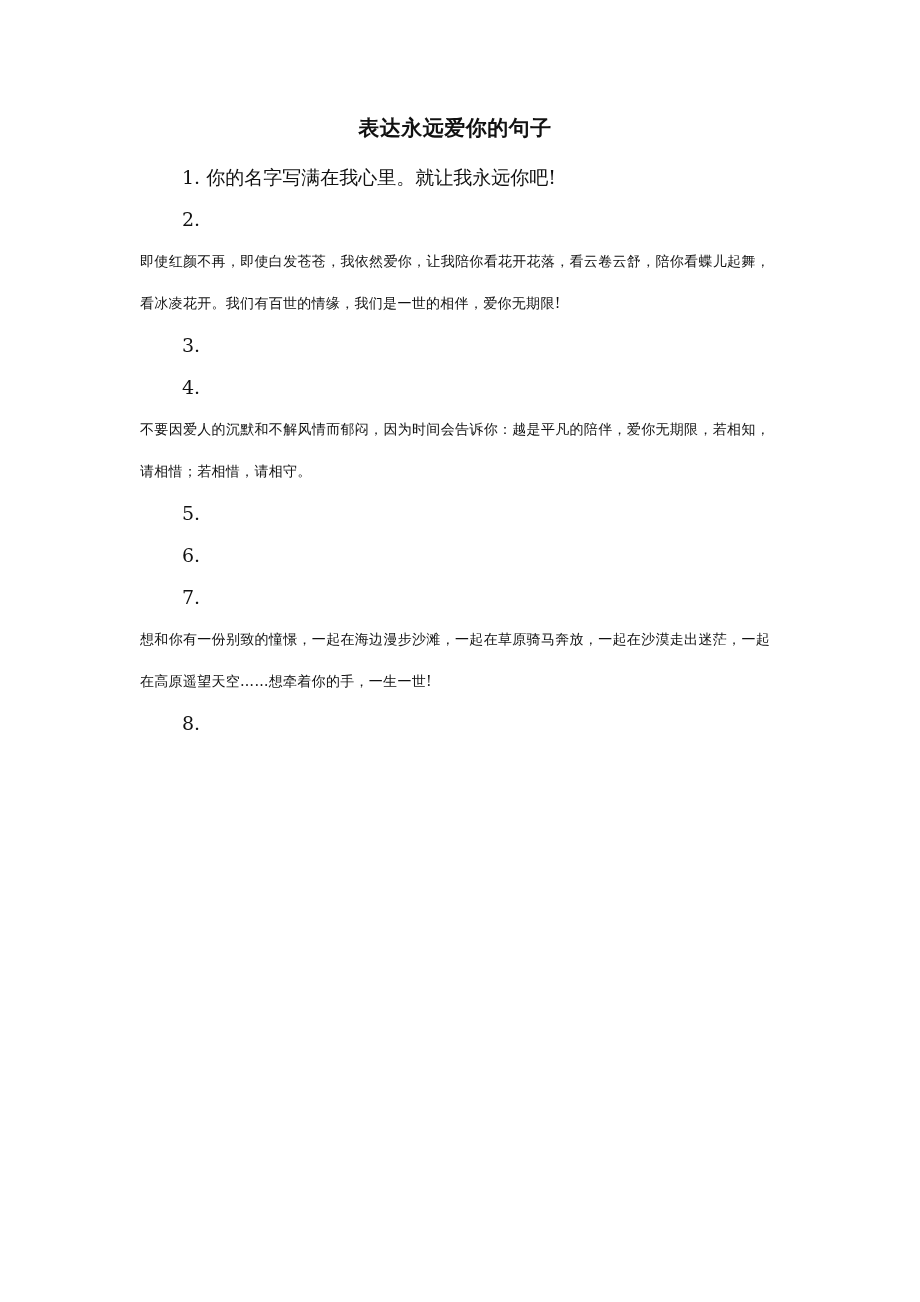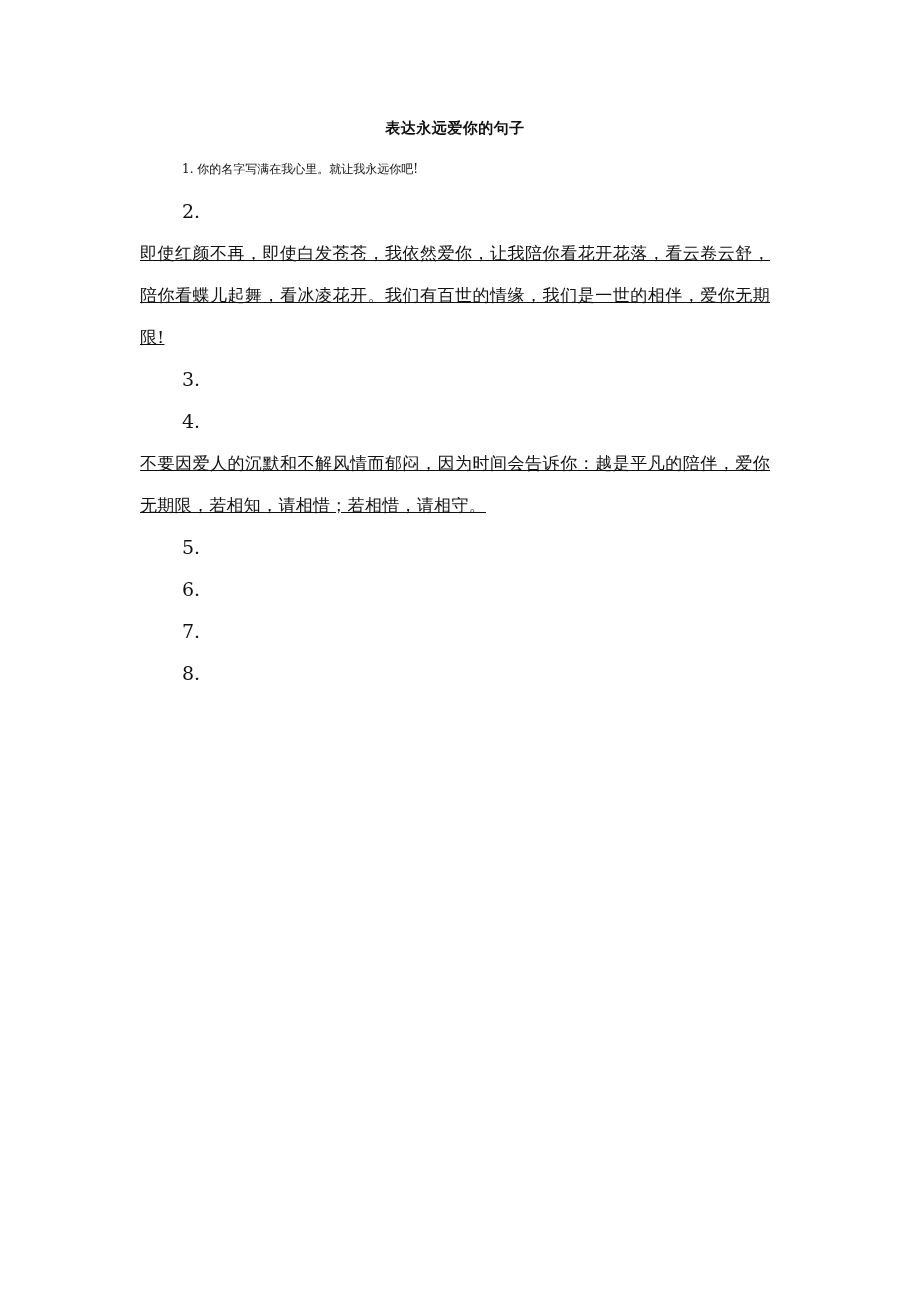--- a/index.html
+++ b/index.html
@@ -18,44 +18,43 @@
     .page {
       position: absolute;
       left: 140px;
       top: 108px;
       width: 630px;
     }
     .title {
       text-align: center;
       font-family: "DejaVu Sans", "Liberation Sans", sans-serif;
       font-weight: bold;
-      font-size: 15px;
+      font-size: 21px;
       line-height: 40px;
       height: 40px;
-      margin: 0 0 0 0;
+      margin: 0 0 8px 0;
       letter-spacing: 0.5px;
     }
     .num-line {
       font-size: 19px;
       line-height: 42px;
       height: 42px;
       padding-left: 42px;
       white-space: nowrap;
     }
     .body-text {
-      font-size: 17px;
+      font-size: 14px;
       line-height: 42px;
       text-align: justify;
       text-align-last: left;
       word-break: break-all;
       letter-spacing: 0.3px;
-      text-decoration: underline;
     }
     .first-item {
-      font-size: 12px;
+      font-size: 19px;
       line-height: 42px;
       height: 42px;
       padding-left: 42px;
       white-space: nowrap;
     }
   </style>
 </head>
 <body>
 
 <div class="page">
@@ -80,18 +79,19 @@
   <div>
     <div class="num-line">5.</div>
   </div>
 
   <div>
     <div class="num-line">6.</div>
   </div>
 
   <div>
     <div class="num-line">7.</div>
+    <div class="body-text">想和你有一份别致的憧憬，一起在海边漫步沙滩，一起在草原骑马奔放，一起在沙漠走出迷茫，一起在高原遥望天空……想牵着你的手，一生一世!</div>
   </div>
 
   <div>
     <div class="num-line">8.</div>
   </div>
 </div>
 
 </body></html>

